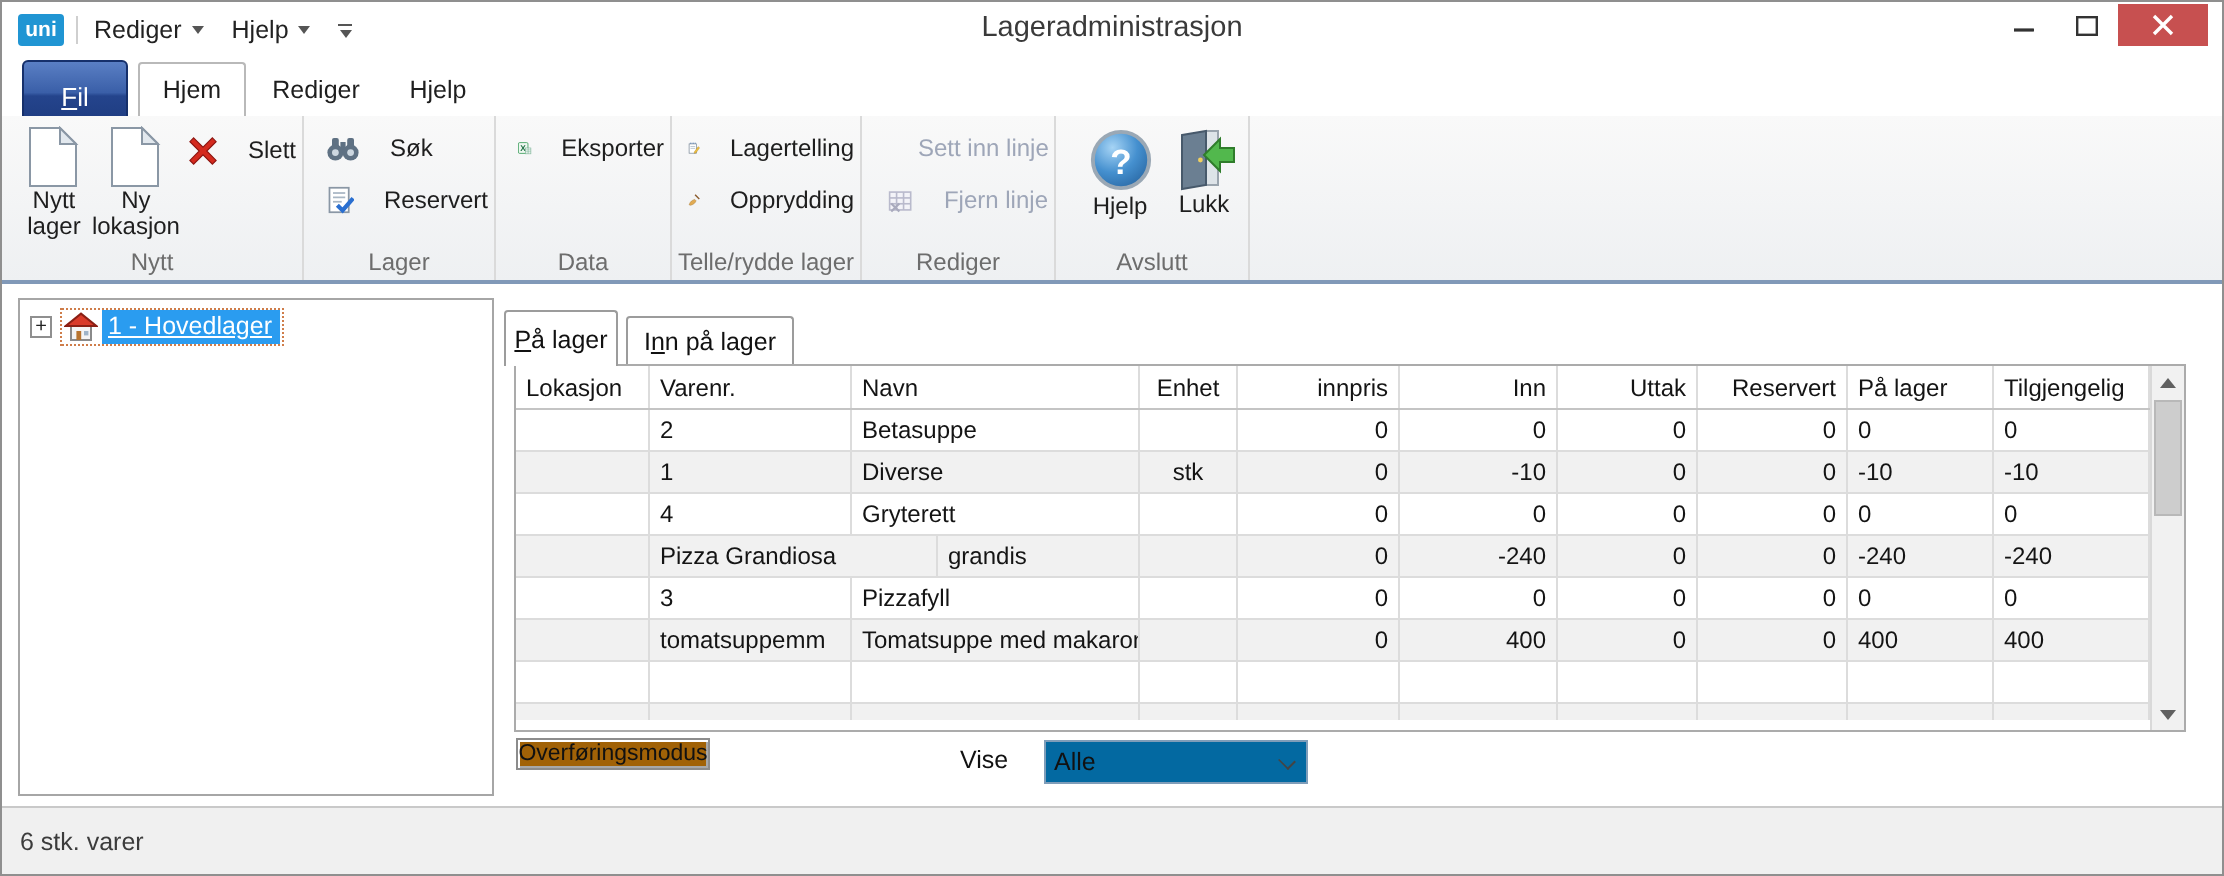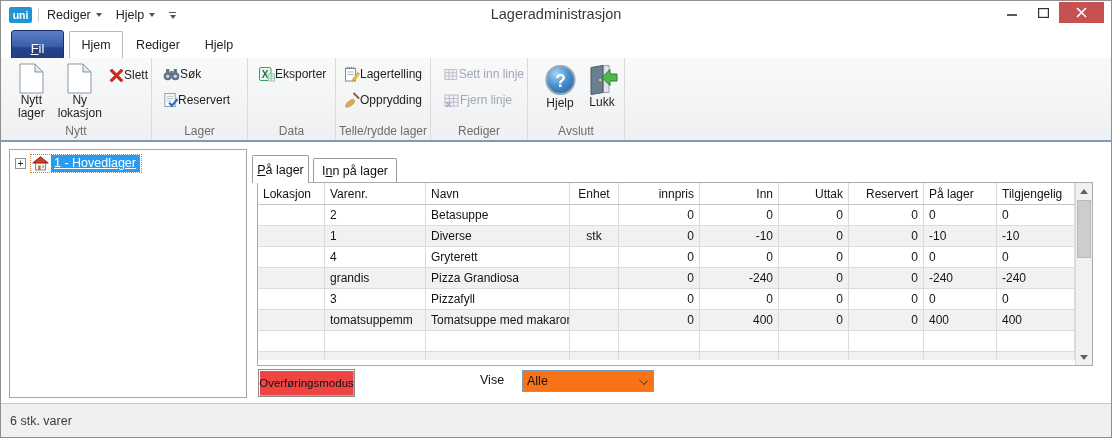--- a/index.html
+++ b/index.html
@@ -42,21 +42,21 @@
   .ribbon { position: relative; height: 84px; display: flex;
             background: linear-gradient(#f9f9f9, #eef0f2);
             border-bottom: 2px solid var(--ribbon-line, #8199b8); }
   .rgroup { position: relative; height: 100%; border-right: 1px solid #dadada; flex: none; }
   .rgroup-label { position: absolute; bottom: 2px; left: 0; right: 0; text-align: center;
                   font-size: 12px; color: #6d6d6d; white-space: nowrap; }
   .big-row { display: flex; padding: 2px 0 0 8px; }
   .bigbtn { display: flex; flex-direction: column; align-items: center; padding-top: 2px;
             border: 1px solid transparent; border-radius: 2px; }
   .bigbtn .lbl { font-size: 12px; line-height: 13px; color: #1e1e1e; text-align: center; }
-  .smallbtn { display: flex; align-items: center; gap: 0; font-size: 12px; color: #1e1e1e;
+  .smallbtn { display: flex; align-items: center; gap: 15px; font-size: 12px; color: #1e1e1e;
               height: 20px; padding: 0 3px; white-space: nowrap; }
   .smallcol { display: flex; flex-direction: column; gap: 6px; padding: 6px 0 0 8px; }
   .disabled .smallbtn { color: #9ea6b8; }
 
   
   .content { position: absolute; top: 141px; left: 0; right: 0; bottom: 34px; background: #fff; }
 
   .treepanel { position: absolute; left: 8px; top: 7px; width: 238px; height: 249px;
                border: 1px solid #a6a6a6; background: #fff; overflow: hidden; }
   .treeitem { display: flex; align-items: center; margin: 4px 0 0 5px; font-size: 12.5px; }
@@ -89,27 +89,27 @@
   .sarrow { position: absolute; left: 0; width: 16px; height: 16px;
             display: flex; align-items: center; justify-content: center; }
   .sarrow.up { top: 0; } .sarrow.down { bottom: 0; }
   .tri-up { width: 0; height: 0; border-left: 4px solid transparent; border-right: 4px solid transparent;
             border-bottom: 5px solid #606060; }
   .tri-down { width: 0; height: 0; border-left: 4px solid transparent; border-right: 4px solid transparent;
               border-top: 5px solid #606060; }
   .sthumb { position: absolute; left: 1px; top: 17px; width: 14px; height: 58px;
             background: #cdcdcd; border: 1px solid #b8b8b8; }
 
-  .classicbtn { position: absolute; left: 257px; top: 227px; width: 97px; height: 28px;
-                background: #ef4444; border: 1px solid #8c8c8c; font-size: 11.5px; color: #111;
+  .classicbtn { position: absolute; left: 257px; top: 227px; width: 97px; height: 16px;
+                background: #a16207; border: 1px solid #8c8c8c; font-size: 11.5px; color: #111;
                 font-family: "Liberation Sans", sans-serif;
                 box-shadow: inset 1px 1px 0 #ffffff, inset -1px -1px 0 #a8a8a8; }
   .vise-label { position: absolute; left: 479px; top: 231px; font-size: 12.5px; color: #111; }
   .combo { position: absolute; left: 521px; top: 228px; width: 132px; height: 22px;
-           background: #f97316; border: 1px solid #7f9db9; display: flex; align-items: center;
+           background: #0369a1; border: 1px solid #7f9db9; display: flex; align-items: center;
            font-size: 12.5px; color: #111; padding-left: 4px; }
   .combo .chev { position: absolute; right: 6px; top: 6px; width: 7px; height: 7px;
                  border-right: 1.6px solid #444; border-bottom: 1.6px solid #444;
                  transform: rotate(45deg) scale(1, 0.8); transform-origin: center; }
 
   
   .statusbar { position: absolute; left: 0; right: 0; bottom: 0; height: 34px;
                background: #f0f0f0; border-top: 1px solid #c9c9c9; display: flex;
                align-items: center; padding-left: 9px; font-size: 12.5px; color: #3c3c3c; }
 </style>
@@ -391,22 +391,22 @@
             <div class="gcell a-center" style="width: 49px;"></div>
             <div class="gcell a-right" style="width: 81px;">0</div>
             <div class="gcell a-right" style="width: 79px;">0</div>
             <div class="gcell a-right" style="width: 70px;">0</div>
             <div class="gcell a-right" style="width: 75px;">0</div>
             <div class="gcell a-left" style="width: 73px;">0</div>
             <div class="gcell a-left" style="width: 78px;">0</div>
           </div>
           <div class="grow alt">
             <div class="gcell a-left" style="width: 67px;"></div>
+            <div class="gcell a-left" style="width: 144px;">Pizza Grandiosa</div>
             <div class="gcell a-left" style="width: 101px;">grandis</div>
-            <div class="gcell a-left" style="width: 144px;">Pizza Grandiosa</div>
             <div class="gcell a-center" style="width: 49px;"></div>
             <div class="gcell a-right" style="width: 81px;">0</div>
             <div class="gcell a-right" style="width: 79px;">-240</div>
             <div class="gcell a-right" style="width: 70px;">0</div>
             <div class="gcell a-right" style="width: 75px;">0</div>
             <div class="gcell a-left" style="width: 73px;">-240</div>
             <div class="gcell a-left" style="width: 78px;">-240</div>
           </div>
           <div class="grow">
             <div class="gcell a-left" style="width: 67px;"></div>

